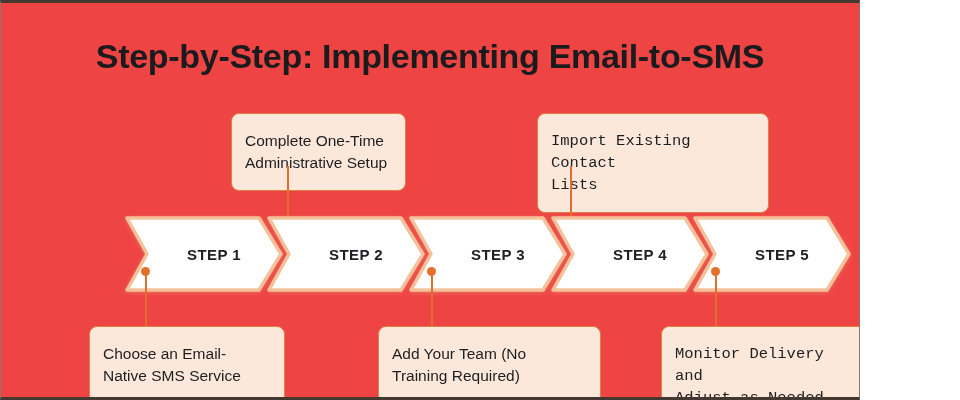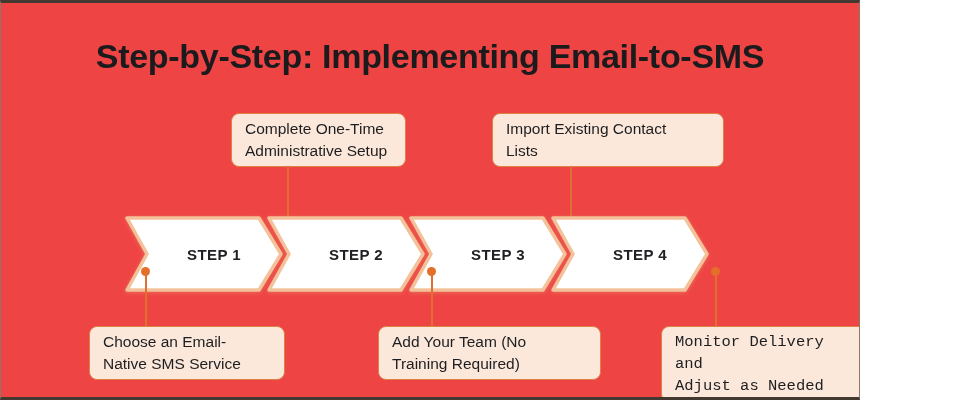--- a/index.html
+++ b/index.html
@@ -23,21 +23,21 @@
     color:#1b1b1d;
   }
 
   .callout {
     position:absolute;
     border:1.5px solid #dc8244;
     border-radius:8px;
     background:#fbe8db;
     color:#1e1e20;
     font-size:15.5px; line-height:1.42;
-    padding:4px 13px;
+    padding:16px 13px;
     white-space:pre-line;
   }
 
   .chev { position:absolute; width:162px; height:80px; top:211px; }
   .chev svg { position:absolute; left:0; top:0;
     filter:drop-shadow(0 1px 2px rgba(230,160,110,0.45)); }
   .chev .lbl {
     position:absolute; left:24px; top:0; width:134px; height:80px;
     display:flex; align-items:center; justify-content:center;
     font-size:15px; font-weight:600; letter-spacing:0.4px; color:#202124;
@@ -49,21 +49,21 @@
 </style>
 </head>
 <body>
 
 <div class="stage">
 
   <h1 class="title">Step-by-Step: Implementing Email-to-SMS</h1>
 
   <div class="callout" style="left:230px; top:110px; width:175px; min-height:53px;">Complete One-Time
 Administrative Setup</div>
-  <div class="callout" style="left:491px; top:110px; width:232px; min-height:53px;">Import Existing Contact
+  <div class="callout" style="left:536px; top:110px; width:232px; min-height:53px;font-family:Liberation Mono, monospace;">Import Existing Contact
 Lists</div>
 
   <div class="conn" style="left:286px; top:163px; height:54px;"></div>
   <div class="dot" style="left:282px; top:213px;"></div>
   <div class="conn" style="left:569px; top:163px; height:54px;"></div>
   <div class="dot" style="left:566px; top:213px;"></div>
 
   <div class="chev" style="left:122px;">
     <svg width="162" height="80" viewBox="0 0 162 80">
       <path d="M 4,4 L 136,4 L 158,40 L 136,76 L 4,76 L 24,40 Z" fill="#ffffff" stroke="#f3c29b" stroke-width="3.5" stroke-linejoin="round"></path>
@@ -81,20 +81,26 @@
       <path d="M 4,4 L 136,4 L 158,40 L 136,76 L 4,76 L 24,40 Z" fill="#ffffff" stroke="#f3c29b" stroke-width="3.5" stroke-linejoin="round"></path>
     </svg>
     <span class="lbl">STEP 3</span>
   </div>
   <div class="chev" style="left:548px;">
     <svg width="162" height="80" viewBox="0 0 162 80">
       <path d="M 4,4 L 136,4 L 158,40 L 136,76 L 4,76 L 24,40 Z" fill="#ffffff" stroke="#f3c29b" stroke-width="3.5" stroke-linejoin="round"></path>
     </svg>
     <span class="lbl">STEP 4</span>
   </div>
+  <div class="chev" style="left:690px;">
+    <svg width="162" height="80" viewBox="0 0 162 80">
+      <path d="M 4,4 L 136,4 L 158,40 L 136,76 L 4,76 L 24,40 Z" fill="#ffffff" stroke="#f3c29b" stroke-width="3.5" stroke-linejoin="round"></path>
+    </svg>
+    <span class="lbl">STEP 5</span>
+  </div>
 
   <div class="dot" style="left:140px; top:264px;"></div>
   <div class="conn" style="left:144px; top:268px; height:55px;"></div>
   <div class="dot" style="left:426px; top:264px;"></div>
   <div class="conn" style="left:430px; top:268px; height:55px;"></div>
   <div class="dot" style="left:710px; top:264px;"></div>
   <div class="conn" style="left:714px; top:268px; height:55px;"></div>
 
   <div class="callout" style="left:88px; top:323px; width:196px; min-height:50px;">Choose an Email-
 Native SMS Service</div>

